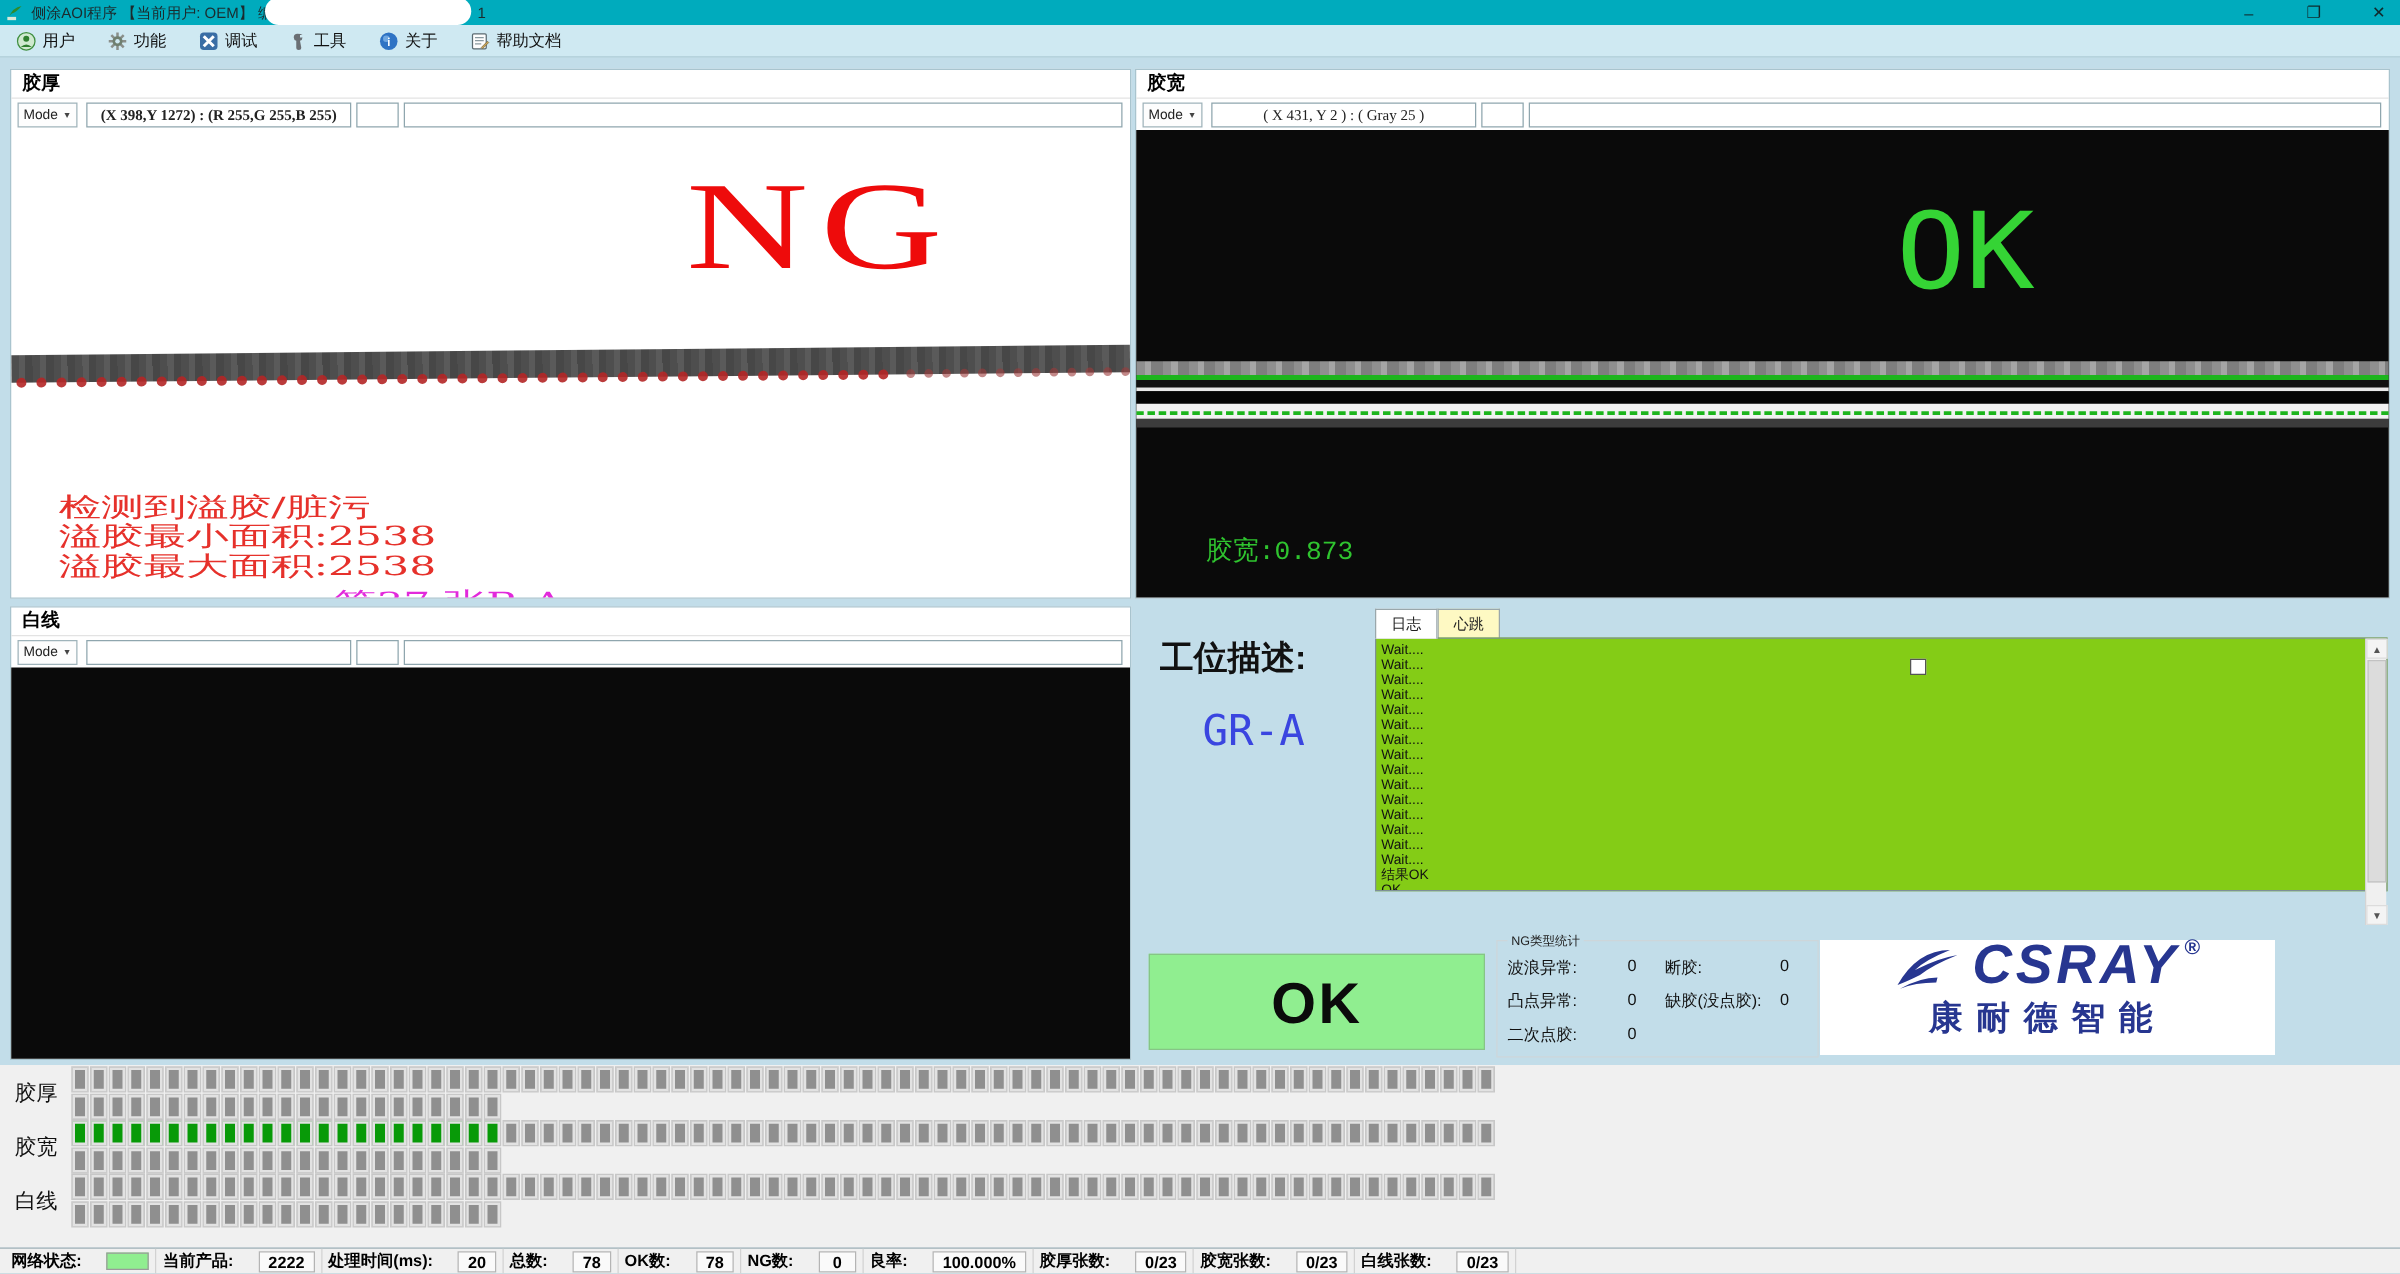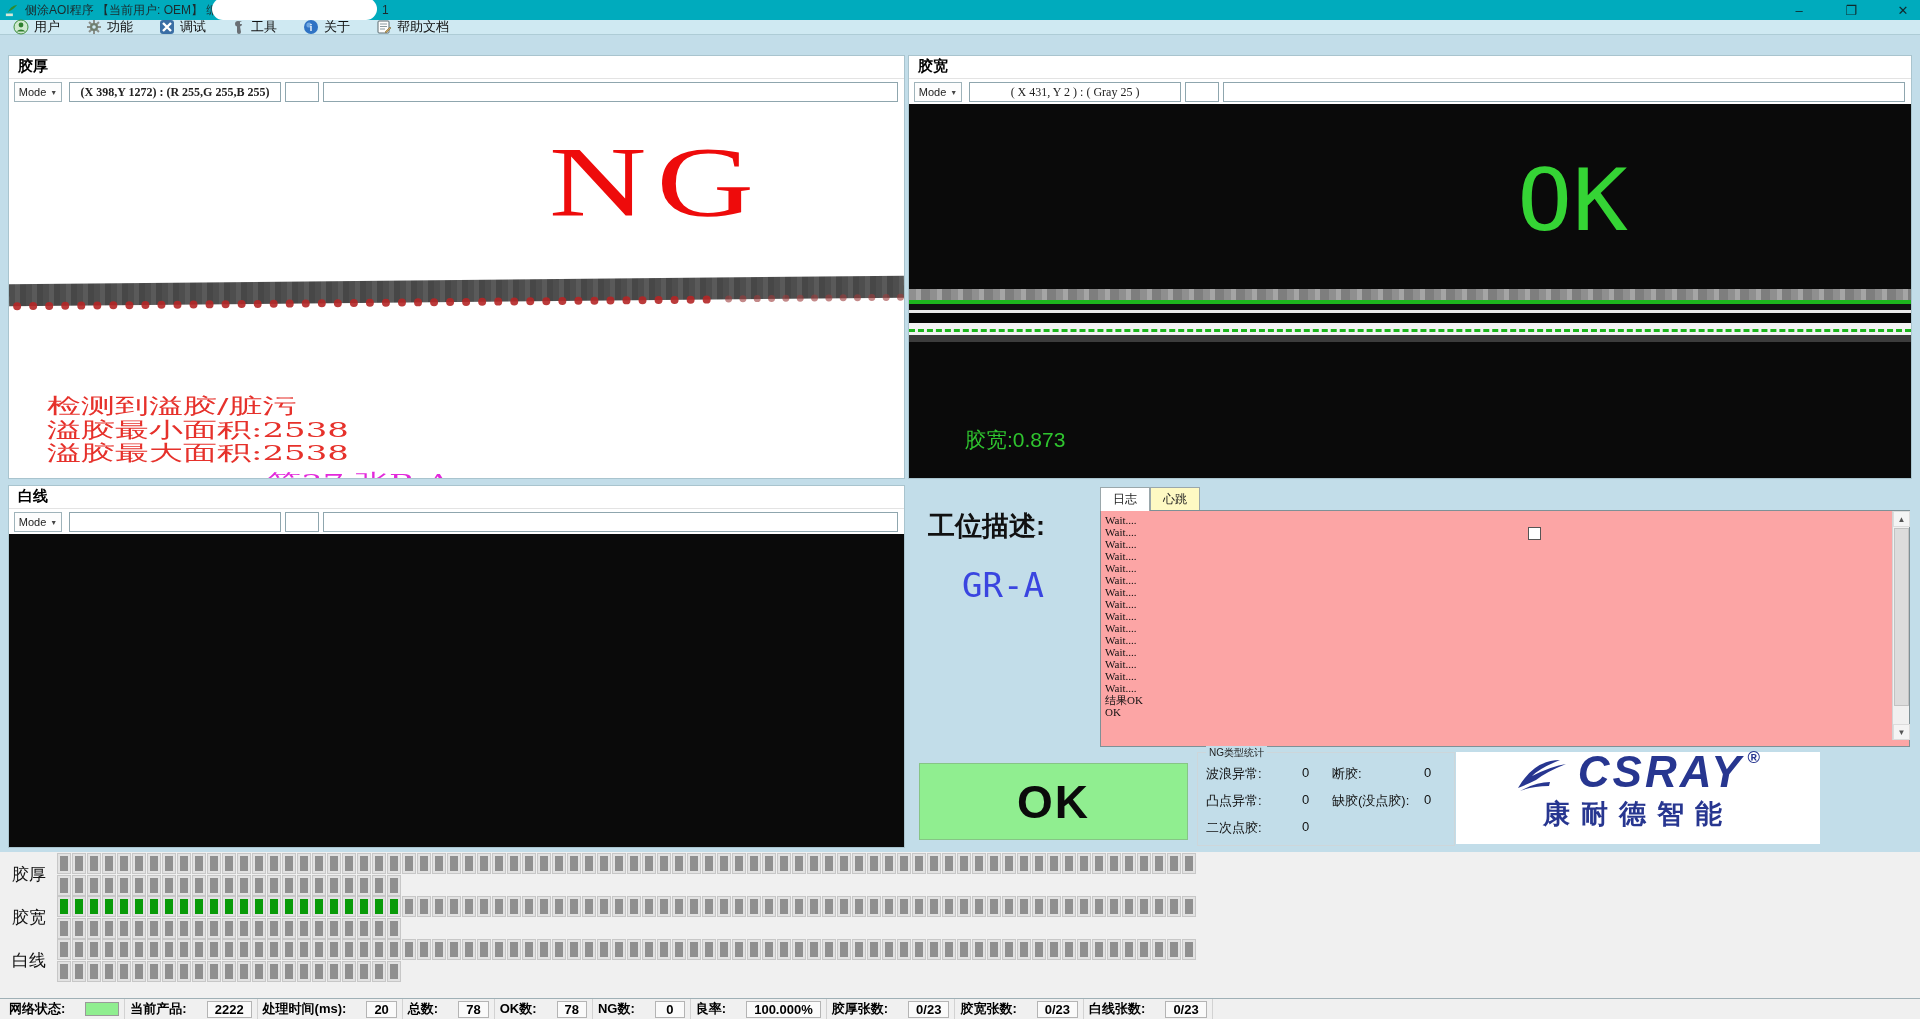--- a/index.html
+++ b/index.html
@@ -13,21 +13,21 @@
   .app-icon{width:14px;height:14px;margin:0 6px 0 5px;}
   .title-text{white-space:nowrap;}
   .title-redact{position:absolute;left:212px;top:-2px;width:165px;height:22px;background:#fff;
     border-radius:11px;}
   .title-suffix{position:absolute;left:382px;top:3px;}
   .win-btns{position:absolute;right:8px;top:0;height:20px;display:flex;gap:34px;align-items:center;
     font-size:13px;color:#10292c;}
   .win-btn{width:18px;text-align:center;cursor:default;}
 
   
-  .menubar{position:absolute;left:0;top:20px;width:1920px;height:15px;background:#cfe9f2;
+  .menubar{position:absolute;left:0;top:20px;width:1920px;height:26px;background:#cfe9f2;
     border-bottom:1px solid #aeccd6;display:flex;align-items:flex-end;font-size:13px;color:#111;}
   .menu-item{display:flex;align-items:center;gap:5px;padding:0 13px;height:100%;}
   .menu-item svg{display:block;}
 
   
   .panel{position:absolute;background:#fff;border:1px solid #a9c4ce;}
   .panel-title{position:absolute;left:9px;top:1px;font-size:15px;font-weight:bold;color:#000;}
   .panel-sep{position:absolute;left:0;top:22px;width:100%;border-top:1px solid #e3e3e3;}
   .toolbar{position:absolute;left:0;top:24px;width:100%;height:24px;}
   .mode-btn{position:absolute;left:5px;top:2px;width:48px;height:20px;background:#fdfdfd;
@@ -67,34 +67,34 @@
   .st-grain{height:11px;background:repeating-linear-gradient(90deg,#8f8f8f 0 7px,#a5a5a5 7px 12px,#7e7e7e 12px 21px);}
   .st-green{height:4px;background:#1db51d;}
   .st-dark{height:6px;background:#111;}
   .st-white-thin{height:3px;background:#e8e8e8;}
   .st-black{height:10px;background:#050505;}
   .st-white{height:12px;background:#f2f2f2;position:relative;}
   .st-white .dash{position:absolute;left:0;top:6px;width:100%;height:0;
     border-top:3px dashed #1db51d;}
   .st-grey{height:7px;background:#3c3c3c;}
   .measure-green{position:absolute;left:56px;top:322px;color:#2fc42f;font-size:21px;
-    font-family:Liberation Sans, sans-serif;}
+    font-family:Liberation Mono, monospace;}
 
   
   .station-label{position:absolute;left:928px;top:508px;font-size:27px;color:#111;
     font-weight:600;font-family:"Liberation Sans",sans-serif;}
   .station-value{position:absolute;left:962px;top:565px;font-size:34px;color:#3a45e0;
     font-family:"DejaVu Sans Mono","Liberation Mono",monospace;}
 
   .log-wrap{position:absolute;left:1100px;top:489px;width:810px;height:252px;}
   .log-tabs{position:absolute;left:0;top:0;height:22px;display:flex;font-size:12px;align-items:flex-end;}
   .log-tab{padding:3px 12px;border:1px solid #9aa7ab;border-bottom:none;background:#fef9c3;color:#222;}
   .log-tab.active{background:#fff;position:relative;z-index:2;}
-  .log-box{position:absolute;left:0;top:21px;width:810px;height:237px;background:#fca5a5;
-    border:1px solid #7e9096;font-family:Liberation Serif, serif;
+  .log-box{position:absolute;left:0;top:21px;width:810px;height:203px;background:#84cc16;
+    border:1px solid #7e9096;font-family:Liberation Sans, sans-serif;
     font-size:11px;line-height:12px;color:#111;padding:3px 2px 2px 4px;overflow:hidden;}
   .log-scroll{position:absolute;right:1px;top:22px;width:17px;height:229px;background:#f0f0f0;
     border-left:1px solid #d4d4d4;}
   .log-scroll .sarr{position:absolute;left:0;width:17px;height:16px;background:#f4f4f4;
     border:1px solid #dcdcdc;color:#555;font-size:8px;text-align:center;line-height:15px;}
   .log-scroll .up{top:0;}
   .log-scroll .down{bottom:0;}
   .log-scroll .thumb{position:absolute;left:1px;top:17px;width:15px;height:178px;background:#dcdcdc;
     border:1px solid #c2c2c2;}
   .log-checkbox{position:absolute;left:428px;top:38px;width:13px;height:13px;background:#fff;

